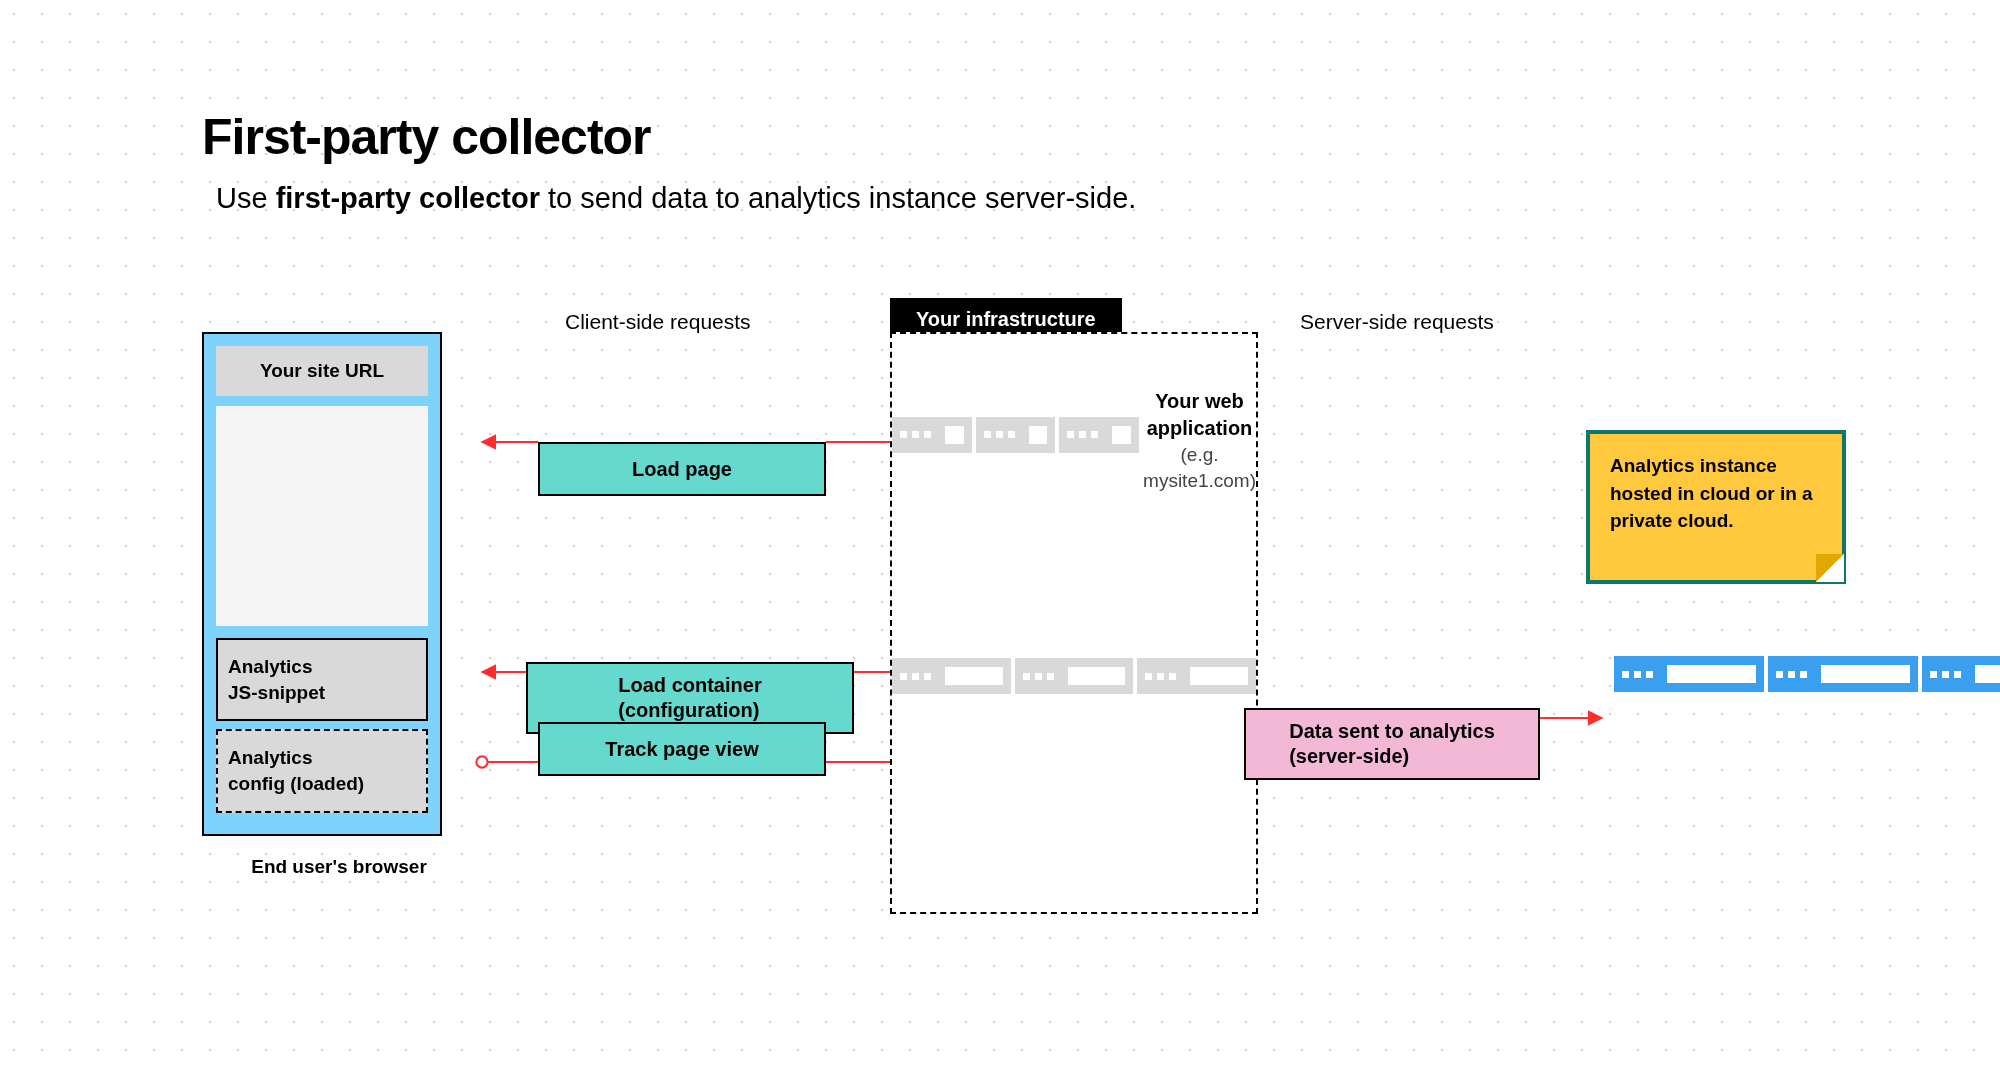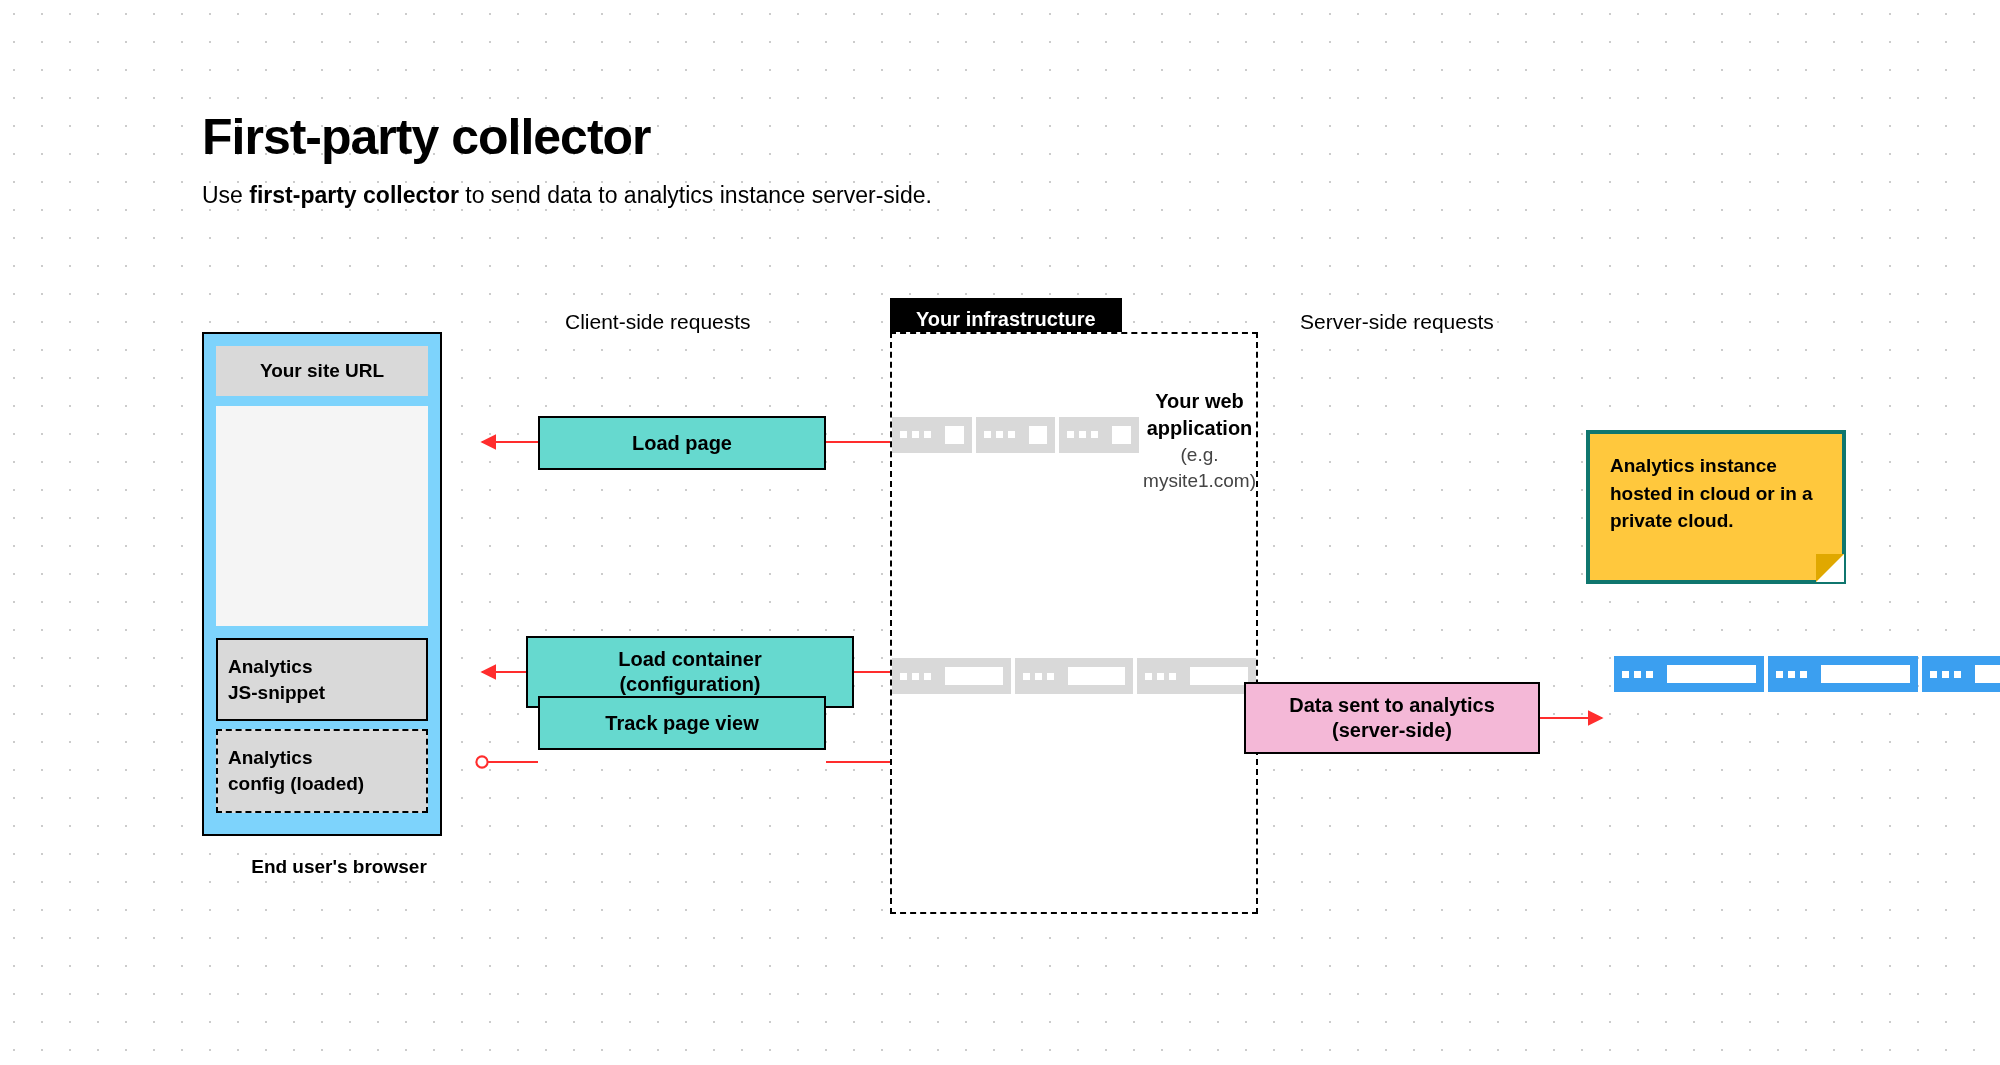--- a/index.html
+++ b/index.html
@@ -16,23 +16,23 @@
   .title {
     position: absolute;
     left: 202px;
     top: 108px;
     font-size: 50px;
     font-weight: 800;
     letter-spacing: -1px;
   }
   .subtitle {
     position: absolute;
-    left: 202px;
+    left: 216px;
     top: 182px;
-    font-size: 23px;
+    font-size: 29px;
     font-weight: 400;
   }
   .subtitle b { font-weight: 700; }
 
   .section-label {
     position: absolute;
     font-size: 21px;
     font-weight: 500;
   }
 
@@ -80,25 +80,25 @@
     font-weight: 700;
   }
 
   
   .pill {
     position: absolute;
     background: #66d9cf;
     border: 2px solid #000;
     font-size: 20px;
     font-weight: 700;
-    text-align: center;
     display: flex;
     align-items: center;
     justify-content: center;
     line-height: 1.25;
+    margin-top: 26px;
   }
   .pill.pink { background: #f4b8d7; }
 
   
   .infra {
     position: absolute;
     left: 890px;
     top: 332px;
     width: 368px;
     height: 582px;

